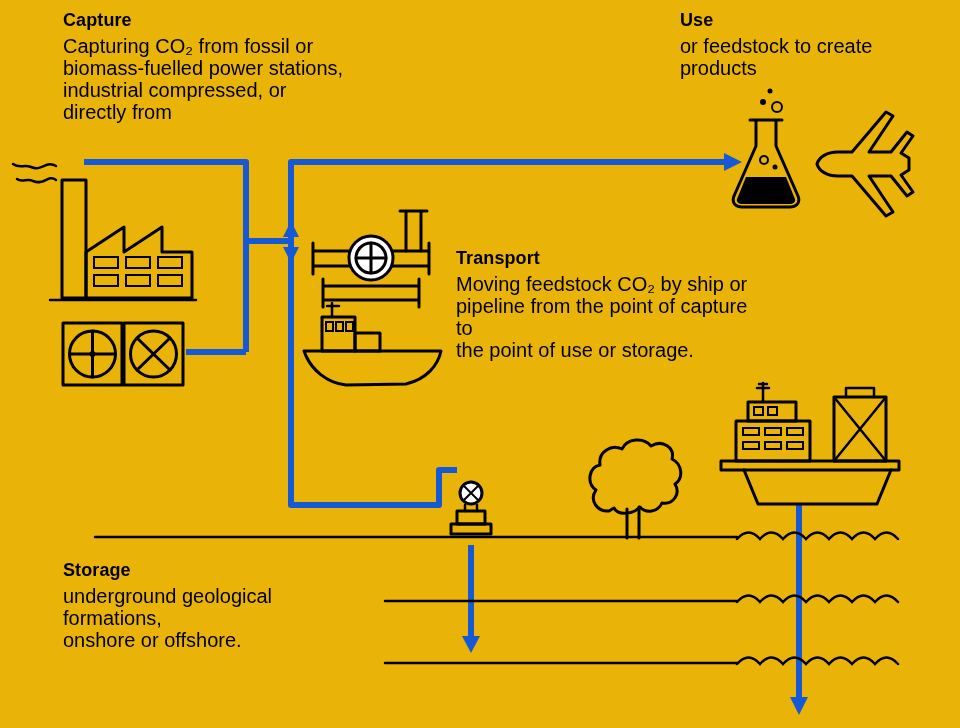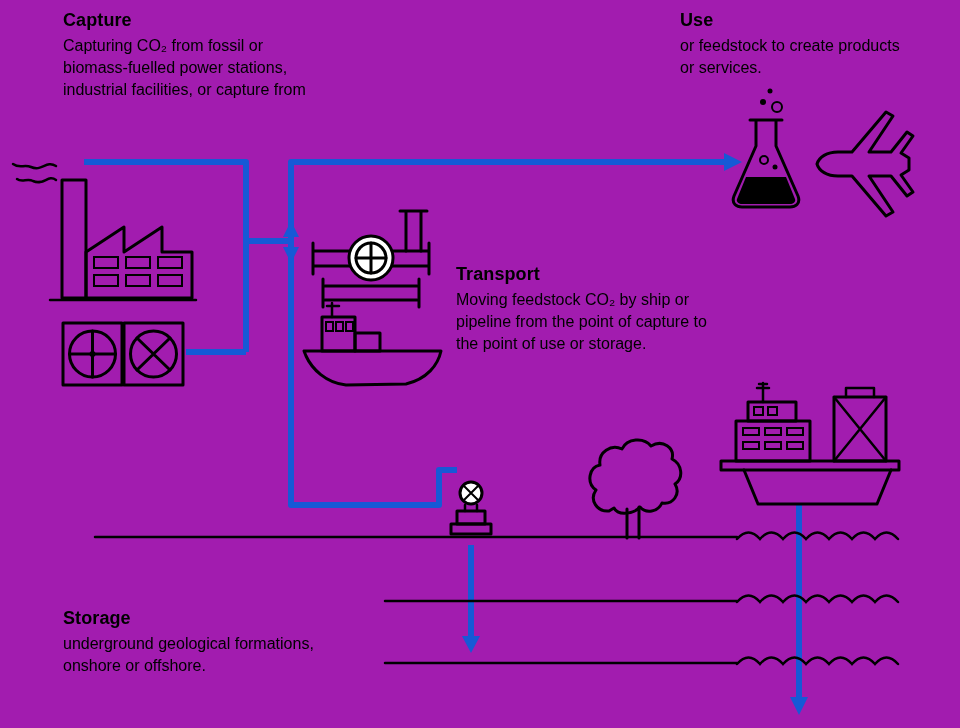--- a/index.html
+++ b/index.html
@@ -3,26 +3,26 @@
 <meta charset="utf-8">
 <style>
   :root { --accent: #1659d6; --ink: #000000; }
   * { margin: 0; padding: 0; box-sizing: border-box; }
   html, body { background: #ffffff; }
   body {
     width: 960px; height: 728px;
     font-family: "Liberation Sans", sans-serif;
     color: #000;
   }
-  .canvas { position: relative; width: 960px; height: 728px; background: #a21caf; overflow: hidden; }
+  .canvas { position: relative; width: 960px; height: 728px; background: #eab308; overflow: hidden; }
   svg.scene { position: absolute; left: 0; top: 0; }
 
   .label { position: absolute; }
   .label h2 { font-size: 18px; font-weight: bold; line-height: 24px; margin-bottom: 3px; letter-spacing: 0.1px; }
-  .label .line { font-size: 16px; line-height: 22px; }
+  .label .line { font-size: 20px; line-height: 22px; }
 
   
   .stroke { stroke: var(--ink); fill: none; stroke-width: 3; stroke-linecap: round; stroke-linejoin: round; }
   .thin   { stroke: var(--ink); fill: none; stroke-width: 2.5; stroke-linecap: round; }
   .w2     { stroke: var(--ink); fill: none; stroke-width: 2; }
   .fillb  { fill: var(--ink); stroke: none; }
   .mask   { fill: #ffffff; }
   .flow     { stroke: var(--accent); fill: none; stroke-width: 6; stroke-linejoin: round; stroke-linecap: butt; }
   .flowfill { fill: var(--accent); stroke: none; }
 </style>
@@ -144,35 +144,34 @@
       <path class="thin" d="M834,397 L886,461 M886,397 L834,461"></path>
       <path class="thin" d="M846,397 V388 M874,397 V388 M846,388 H874"></path>
       <path class="stroke" d="M744,470 L758,504 M891,470 L877,504 M758,504 H877"></path>
     </g>
   </svg>
 
   <div class="label" style="left:63px; top:8px; width:290px;">
     <h2>Capture</h2>
     <div class="line">Capturing CO₂ from fossil or</div>
     <div class="line">biomass-fuelled power stations,</div>
-    <div class="line">industrial facilities, or capture from</div>
+    <div class="line">industrial compressed, or directly from</div>
   </div>
 
   <div class="label" style="left:680px; top:8px; width:270px;">
     <h2>Use</h2>
     <div class="line">or feedstock to create products</div>
-    <div class="line">or services.</div>
   </div>
 
-  <div class="label" style="left:456px; top:246px; width:300px;margin-top:16px;">
+  <div class="label" style="left:456px; top:246px; width:300px;">
     <h2>Transport</h2>
     <div class="line">Moving feedstock CO₂ by ship or</div>
     <div class="line">pipeline from the point of capture to</div>
     <div class="line">the point of use or storage.</div>
   </div>
 
-  <div class="label" style="left:63px; top:558px; width:300px;margin-top:48px;">
+  <div class="label" style="left:63px; top:558px; width:300px;">
     <h2>Storage</h2>
     <div class="line">underground geological formations,</div>
     <div class="line">onshore or offshore.</div>
   </div>
 
 </div>
 
 </body></html>

